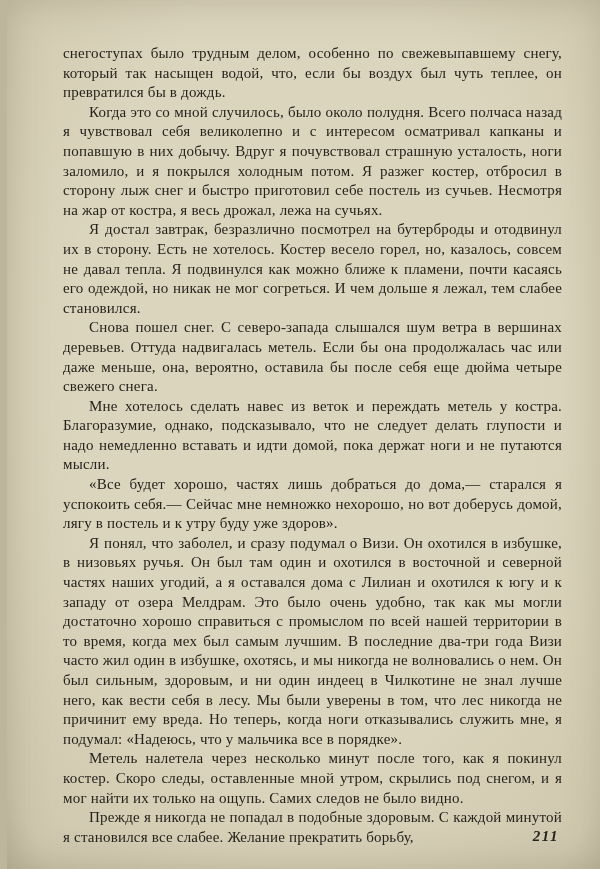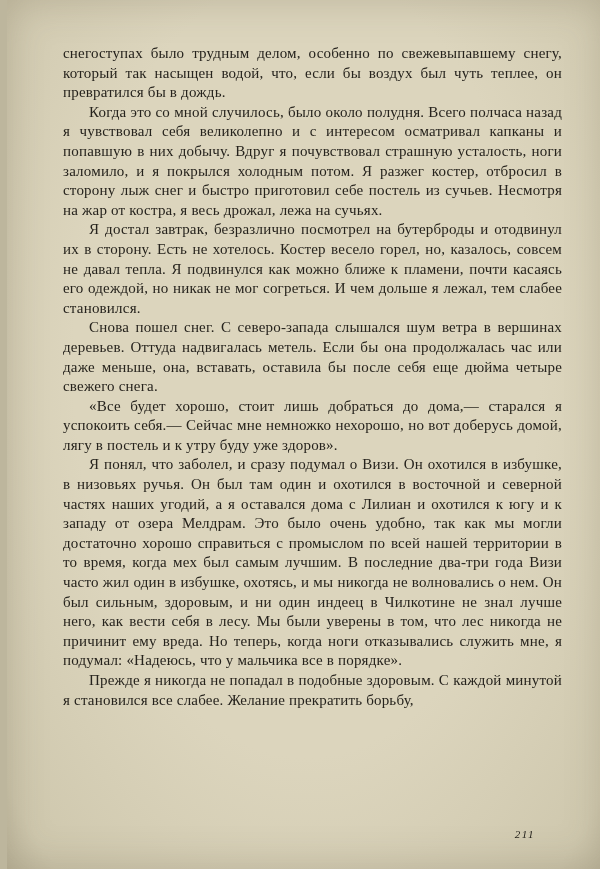--- a/index.html
+++ b/index.html
@@ -35,36 +35,38 @@
   }
   .para {
     margin: 0;
     padding: 0;
   }
   .para.indent {
     text-indent: 26px;
   }
   .page-number {
     position: absolute;
-    right: 72px;
+    right: 48px;
     top: 828px;
     font-style: italic;
-    font-weight: normal;
-    font-size: 11px;
+    font-weight: bold;
+    font-size: 15px;
     color: #26231d;
     letter-spacing: 1.5px;
   }
 </style>
 </head>
 <body>
 
 <div class="page">
   <div class="text-block">
       <p class="para">снегоступах было трудным делом, особенно по свежевыпавшему снегу, который так насыщен водой, что, если бы воздух был чуть теплее, он превратился бы в дождь.</p>
       <p class="para indent">Когда это со мной случилось, было около полудня. Всего полчаса назад я чувствовал себя великолепно и с интересом осматривал капканы и попавшую в них добычу. Вдруг я почувствовал страшную усталость, ноги заломило, и я покрылся холодным потом. Я разжег костер, отбросил в сторону лыж снег и быстро приготовил себе постель из сучьев. Несмотря на жар от костра, я весь дрожал, лежа на сучьях.</p>
       <p class="para indent">Я достал завтрак, безразлично посмотрел на бутерброды и отодвинул их в сторону. Есть не хотелось. Костер весело горел, но, казалось, совсем не давал тепла. Я подвинулся как можно ближе к пламени, почти касаясь его одеждой, но никак не мог согреться. И чем дольше я лежал, тем слабее становился.</p>
-      <p class="para indent">Снова пошел снег. С северо-запада слышался шум ветра в вершинах деревьев. Оттуда надвигалась метель. Если бы она продолжалась час или даже меньше, она, вставать, оставила бы после себя еще дюйма четыре свежего снега.</p>
-      <p class="para indent">«Все будет хорошо, стоит лишь добраться до дома,— старался я успокоить себя.— Сейчас мне немножко нехорошо, но вот доберусь домой, лягу в постель и к утру буду уже здоров».</p>
+      <p class="para indent">Снова пошел снег. С северо-запада слышался шум ветра в вершинах деревьев. Оттуда надвигалась метель. Если бы она продолжалась час или даже меньше, она, вероятно, оставила бы после себя еще дюйма четыре свежего снега.</p>
+      <p class="para indent">Мне хотелось сделать навес из веток и переждать метель у костра. Благоразумие, однако, подсказывало, что не следует делать глупости и надо немедленно вставать и идти домой, пока держат ноги и не путаются мысли.</p>
+      <p class="para indent">«Все будет хорошо, частях лишь добраться до дома,— старался я успокоить себя.— Сейчас мне немножко нехорошо, но вот доберусь домой, лягу в постель и к утру буду уже здоров».</p>
       <p class="para indent">Я понял, что заболел, и сразу подумал о Визи. Он охотился в избушке, в низовьях ручья. Он был там один и охотился в восточной и северной частях наших угодий, а я оставался дома с Лилиан и охотился к югу и к западу от озера Мелдрам. Это было очень удобно, так как мы могли достаточно хорошо справиться с промыслом по всей нашей территории в то время, когда мех был самым лучшим. В последние два-три года Визи часто жил один в избушке, охотясь, и мы никогда не волновались о нем. Он был сильным, здоровым, и ни один индеец в Чилкотине не знал лучше него, как вести себя в лесу. Мы были уверены в том, что лес никогда не причинит ему вреда. Но теперь, когда ноги отказывались служить мне, я подумал: «Надеюсь, что у мальчика все в порядке».</p>
+      <p class="para indent">Метель налетела через несколько минут после того, как я покинул костер. Скоро следы, оставленные мной утром, скрылись под снегом, и я мог найти их только на ощупь. Самих следов не было видно.</p>
       <p class="para indent">Прежде я никогда не попадал в подобные здоровым. С каждой минутой я становился все слабее. Желание прекратить борьбу,</p>
     </div>
   <div class="page-number">211</div>
 </div>
 
 </body></html>

